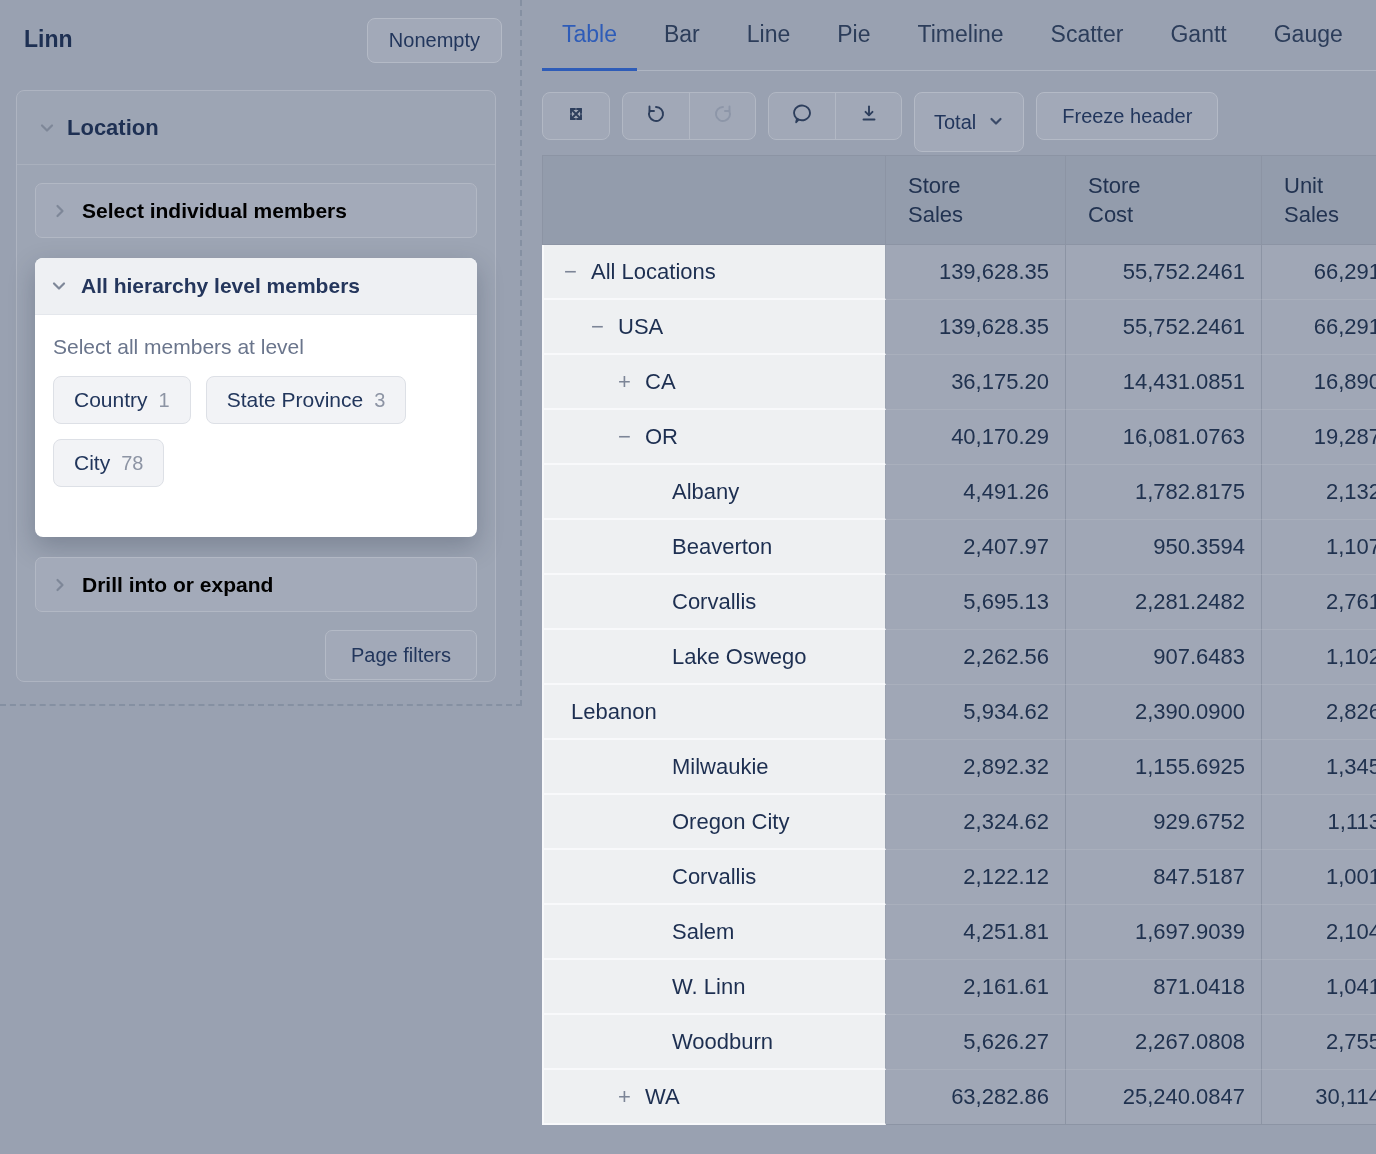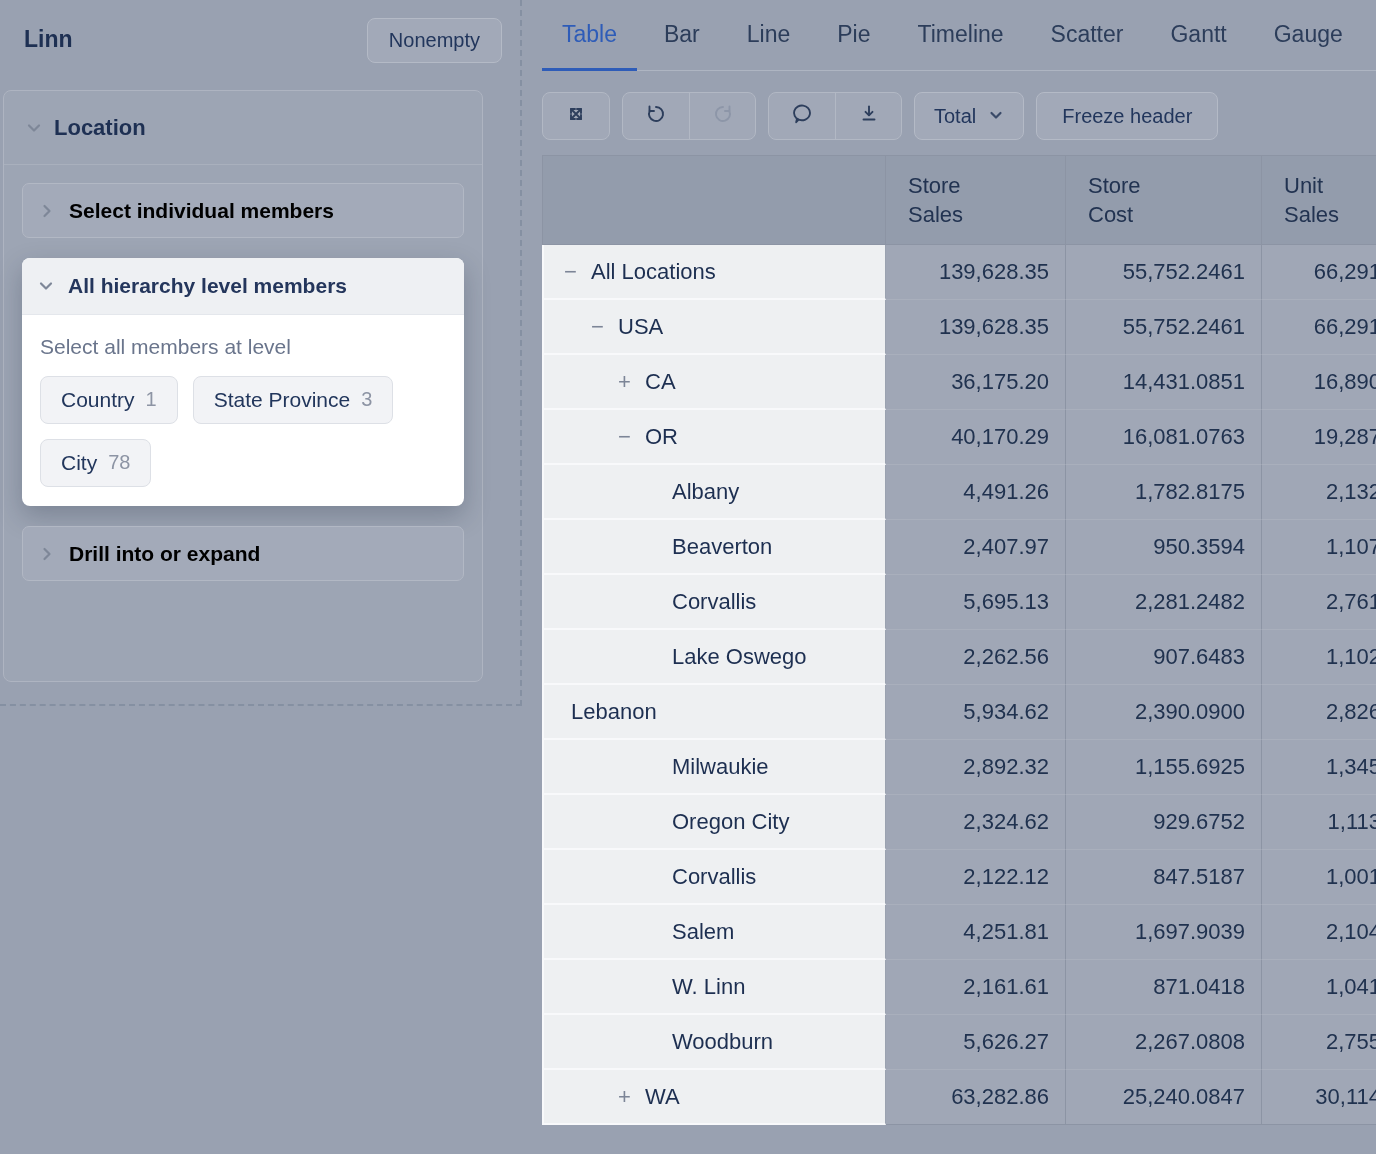--- a/index.html
+++ b/index.html
@@ -20,21 +20,21 @@
   .rows-head { position:absolute; top:18px; left:24px; right:20px;
     display:flex; justify-content:space-between; align-items:flex-start; }
   .rows-title { font-size:23px; font-weight:700; color:#1e3053; margin-top:8px; }
   .btn {
     background:#a2a9b8; border:1px solid #b4bac6; border-radius:8px;
     color:#22365c; font-size:20px; font-family:inherit; cursor:pointer;
     display:inline-flex; align-items:center; justify-content:center;
   }
   .nonempty { height:45px; padding:0 21px; }
   .card {
-    position:absolute; top:90px; left:3px; width:480px; height:592px;
+    position:absolute; top:90px; left:16px; width:480px; height:592px;
     background:#9da5b4; border:1px solid #aeb4c1; border-radius:8px;
   }
   .card-head {
     height:74px; display:flex; align-items:center; gap:12px; padding:0 22px;
     border-bottom:1px solid #a9b0bd;
   }
   .card-head .lbl { font-size:22px; font-weight:700; color:#1e3053; }
   .chev { width:16px; height:16px; flex:0 0 auto; }
   .chev svg { display:block; width:16px; height:16px; stroke:#7e8798; stroke-width:2.2;
     fill:none; stroke-linecap:round; stroke-linejoin:round; }
@@ -43,26 +43,26 @@
     height:55px; background:#a3aab9; border:1px solid #b2b8c4; border-radius:7px;
     display:flex; align-items:center; gap:14px; padding:0 16px; cursor:pointer;
   }
   .bar .lbl { font-size:21px; font-weight:700; color:#000000; }
   .popup { margin-top:20px; background:#ffffff; border-radius:8px;
     box-shadow:0 10px 26px rgba(25,35,55,.25); }
   .popup-head { height:57px; background:#eef0f3; border-radius:8px 8px 0 0;
     border-bottom:1px solid #e4e7ec; display:flex; align-items:center; gap:14px;
     padding:0 16px; cursor:pointer; }
   .popup-head .lbl { font-size:21px; font-weight:700; color:#24365c; }
-  .popup-body { padding:20px 18px 19px; }
+  .popup-body { padding:20px 18px 50px; }
   .helper { font-size:21px; color:#6a758c; margin-bottom:17px; }
   .chips { display:flex; flex-wrap:wrap; gap:15px; }
   .chip {
     background:#f2f3f6; border:1px solid #dde0e6; border-radius:8px;
-    padding:11px 20px; display:inline-flex; align-items:flex-start; gap:11px;
+    padding:11px 20px; display:inline-flex; align-items:flex-end; gap:11px;
     cursor:pointer;
   }
   .chip .clbl { font-size:21px; color:#22365c; }
   .chip .ccount { font-size:20px; color:#8d94a4; }
   .drill { margin-top:20px; }
   .pf-row { margin-top:18px; display:flex; justify-content:flex-end; }
   .pagefilters { height:50px; padding:0 25px; border-radius:7px; }
   
   .tabs {
     position:absolute; left:542px; top:0; width:834px; height:71px;
@@ -77,21 +77,21 @@
   
   .toolbar { position:absolute; left:542px; top:92px; height:48px; display:flex; gap:12px; }
   .tgroup { display:flex; background:#a1a8b7; border:1px solid #b2b8c4;
     border-radius:8px; overflow:hidden; }
   .tbtn { width:66px; height:46px; display:flex; align-items:center; justify-content:center;
     cursor:pointer; }
   .tbtn + .tbtn { border-left:1px solid #b2b8c4; }
   .tbtn svg { width:24px; height:24px; fill:none; stroke:#2d3e5c; stroke-width:1.9;
     stroke-linecap:round; stroke-linejoin:round; }
   .tbtn.disabled svg { stroke:#8d96a8; }
-  .total { height:48px; padding:0 19px; gap:12px; border-radius:8px; }
+  .total { height:60px; padding:0 19px; gap:12px; border-radius:8px; }
   .total svg { width:16px; height:16px; fill:none; stroke:#3a4a68; stroke-width:2.2;
     stroke-linecap:round; stroke-linejoin:round; }
   .freeze { height:48px; padding:0 25px; border-radius:8px; }
   
   .grid {
     position:absolute; left:542px; top:155px;
     display:grid; grid-template-columns:344px 180px 196px 136px;
   }
   .hc {
     height:90px; background:#939cac; color:#223351; font-size:22px; line-height:1.32;
@@ -171,20 +171,23 @@
 
       <div class="bar drill">
         <span class="chev">
           <svg viewBox="0 0 16 16">
               <polyline points="5.5,3 10.5,8 5.5,13"></polyline>
             </svg>
         </span>
         <span class="lbl">Drill into or expand</span>
       </div>
 
+      <div class="pf-row">
+        <button class="btn pagefilters">Page filters</button>
+      </div>
     </div>
   </section>
 </aside>
 
 <nav class="tabs" id="tabs">
     <div class="tab active">Table</div>
     <div class="tab">Bar</div>
     <div class="tab">Line</div>
     <div class="tab">Pie</div>
     <div class="tab">Timeline</div>

